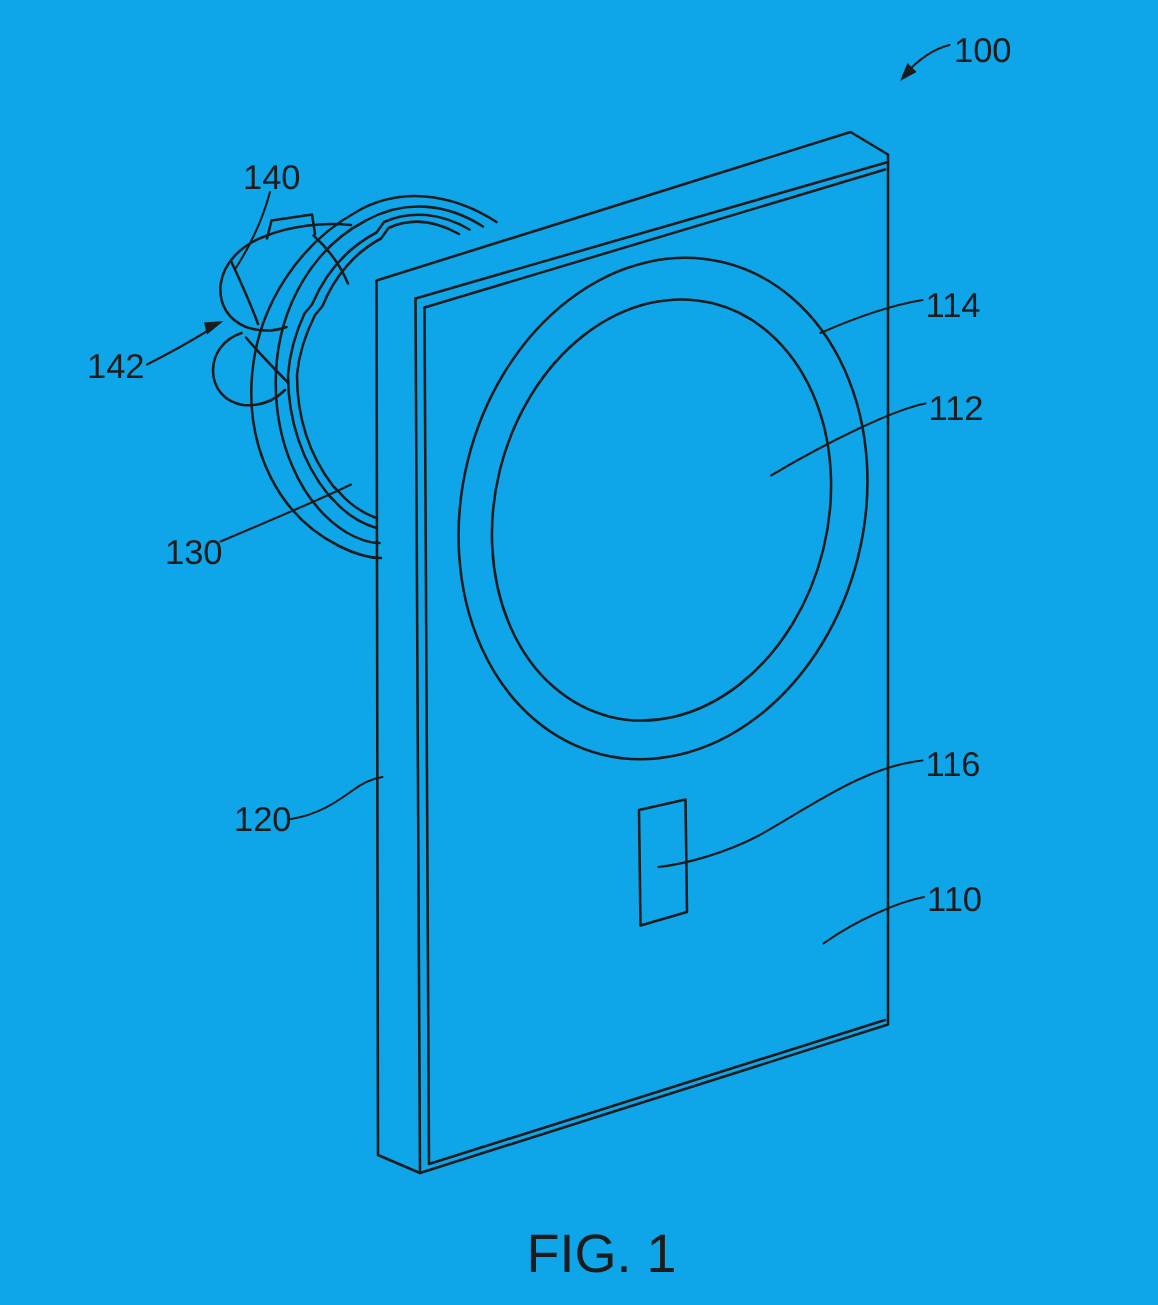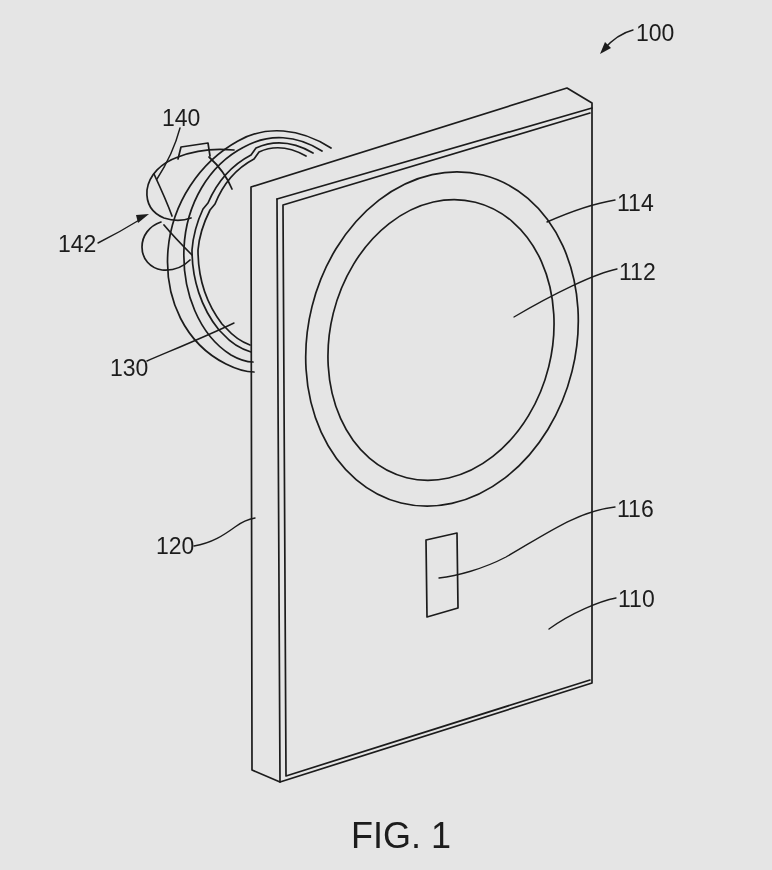--- a/index.html
+++ b/index.html
@@ -4,21 +4,21 @@
 <style>
   html, body {
     margin: 0;
     padding: 0;
     background: #ffffff;
   }
   .page {
     position: relative;
     width: 772px;
     height: 870px;
-    background: #e5e5e5;
+    background: #0ea5e9;
     overflow: hidden;
     font-family: "Liberation Sans", sans-serif;
   }
   svg { display: block; }
   .ref-num {
     font-family: "Liberation Sans", sans-serif;
     font-size: 23px;
     fill: #1c1c1c;
   }
   .fig-caption {

